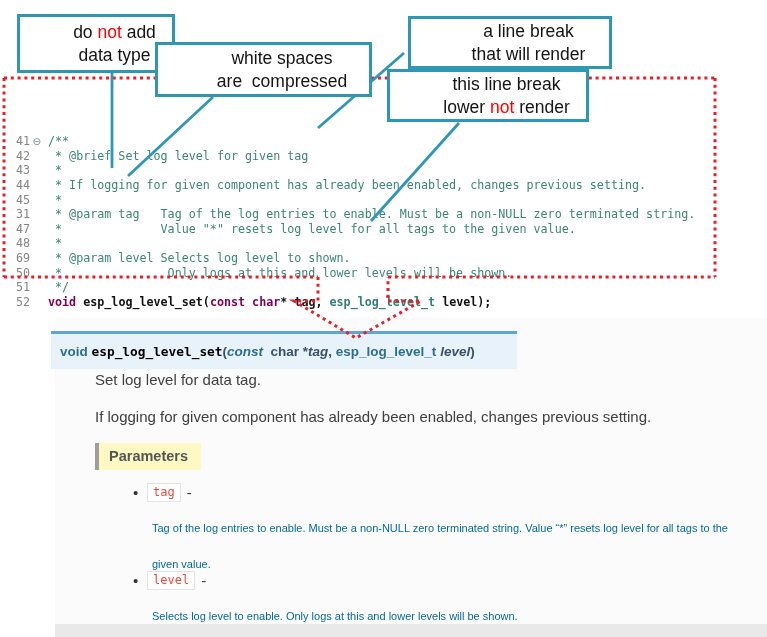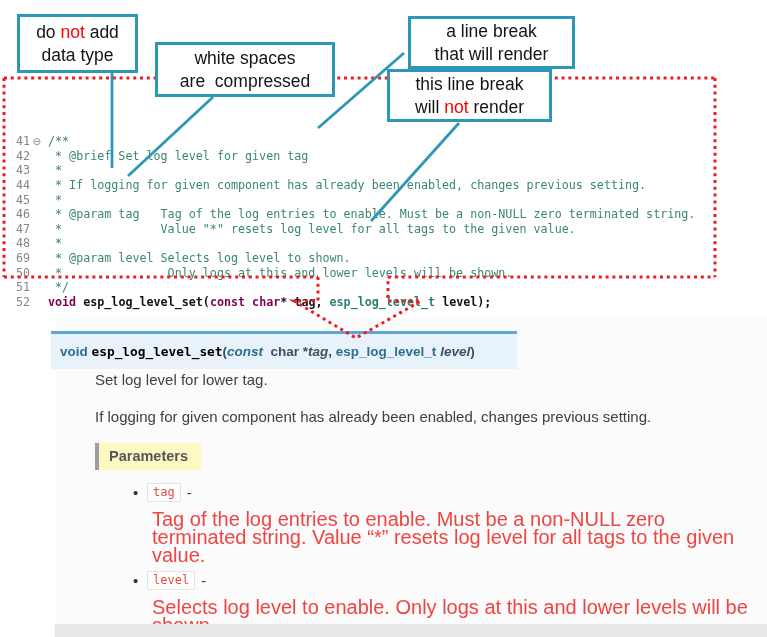--- a/index.html
+++ b/index.html
@@ -16,21 +16,21 @@
   .codetext{margin-left:4px;}
   .s-c{color:#3a8674;}
   .s-k{color:#7f0055;font-weight:bold;}
   .s-f{color:#111;font-weight:bold;}
   .s-p{color:#111;font-weight:bold;}
   .s-t{color:#2e8077;font-weight:bold;}
 
   
   .callout{position:absolute;background:#fff;border:3px solid #2e97b5;z-index:10;
            display:flex;flex-direction:column;align-items:center;justify-content:center;
-           text-align:center;font-size:17.5px;line-height:23px;color:#141414;}
+           text-align:center;font-size:17.5px;line-height:23px;color:#141414;padding-left:37px;}
   .callout div{white-space:pre;}
   .callout .red{color:#fe0000;}
 
   
   .overlay{position:absolute;left:0;top:0;z-index:5;pointer-events:none;}
 
   
   .doc-panel{position:absolute;left:55px;top:318px;width:712px;height:306px;background:#fbfbfb;z-index:0;}
   .sig-banner{position:absolute;left:51px;top:331px;width:466px;height:38px;box-sizing:border-box;
               background:#e7f2fa;border-top:3px solid #5fa6d4;display:flex;align-items:center;
@@ -46,38 +46,38 @@
   .doc-text{position:absolute;font-size:15px;color:#404040;z-index:1;}
   .params-header{position:absolute;left:95px;top:443px;background:#fef9c3;border-left:4px solid #9e9e9e;
                  padding:5px 13px 6px 10px;font-weight:bold;color:#555555;font-size:14.5px;z-index:1;}
   .param-list{position:absolute;left:133px;top:482px;width:616px;z-index:1;}
   .param-block{position:absolute;left:0;}
   .param-row{display:flex;align-items:center;height:21px;}
   .bullet{color:#333;font-size:15px;width:14px;}
   .chip{font-family:"DejaVu Sans Mono","Liberation Mono",monospace;font-size:12px;color:#e74c3c;
         background:#ffffff;border:1px solid #e1e4e5;padding:1px 5px 2px 5px;}
   .dash{margin-left:6px;color:#404040;font-size:15px;}
-  .param-desc{margin-left:19px;margin-top:7px;font-size:20px;color:#ef4444;line-height:18px;width:600px;}
+  .param-desc{margin-left:19px;margin-top:7px;font-size:11px;color:#0369a1;line-height:36px;width:600px;}
 
   .bottom-strip{position:absolute;left:55px;top:624px;width:712px;height:13px;background:#e9e9e9;z-index:1;}
 </style>
 </head>
 <body>
 
 <div class="stage">
 
   <div class="doc-panel"></div>
 
   <div class="editor" id="editor">
       <div class="code-line"><span class="lnum">41</span><span class="foldcol">⊖</span><span class="codetext"><span class="s-c">/**</span></span></div>
       <div class="code-line"><span class="lnum">42</span><span class="foldcol"></span><span class="codetext"><span class="s-c"> * @brief Set log level for given tag</span></span></div>
       <div class="code-line"><span class="lnum">43</span><span class="foldcol"></span><span class="codetext"><span class="s-c"> *</span></span></div>
       <div class="code-line"><span class="lnum">44</span><span class="foldcol"></span><span class="codetext"><span class="s-c"> * If logging for given component has already been enabled, changes previous setting.</span></span></div>
       <div class="code-line"><span class="lnum">45</span><span class="foldcol"></span><span class="codetext"><span class="s-c"> *</span></span></div>
-      <div class="code-line"><span class="lnum">46</span><span class="foldcol"></span><span class="codetext"><span class="s-c"> * @param tag   Tag of the log entries to enable. Must be a non-NULL zero terminated string.</span></span></div>
+      <div class="code-line"><span class="lnum">31</span><span class="foldcol"></span><span class="codetext"><span class="s-c"> * @param tag   Tag of the log entries to enable. Must be a non-NULL zero terminated string.</span></span></div>
       <div class="code-line"><span class="lnum">47</span><span class="foldcol"></span><span class="codetext"><span class="s-c"> *              Value "*" resets log level for all tags to the given value.</span></span></div>
       <div class="code-line"><span class="lnum">48</span><span class="foldcol"></span><span class="codetext"><span class="s-c"> *</span></span></div>
       <div class="code-line"><span class="lnum">69</span><span class="foldcol"></span><span class="codetext"><span class="s-c"> * @param level Selects log level to shown.</span></span></div>
       <div class="code-line"><span class="lnum">50</span><span class="foldcol"></span><span class="codetext"><span class="s-c"> *               Only logs at this and lower levels will be shown.</span></span></div>
       <div class="code-line"><span class="lnum">51</span><span class="foldcol"></span><span class="codetext"><span class="s-c"> */</span></span></div>
       <div class="code-line"><span class="lnum">52</span><span class="foldcol"></span><span class="codetext"><span class="s-k">void</span><span class="s-p"> </span><span class="s-f">esp_log_level_set</span><span class="s-p">(</span><span class="s-k">const</span><span class="s-p"> </span><span class="s-k">char</span><span class="s-p">* tag, </span><span class="s-t">esp_log_level_t</span><span class="s-p"> level);</span></span></div>
     </div>
 
   <svg class="overlay" width="767" height="637" viewBox="0 0 767 637">
     <g stroke="#ec1c24" stroke-width="3" fill="none" stroke-dasharray="3 3.8" stroke-linecap="butt">
@@ -99,28 +99,28 @@
   <div class="callout" id="box2" style="left:155px;top:42px;width:174px;height:49px">
       <div><span>white spaces</span></div>
       <div><span>are  compressed</span></div>
     </div>
   <div class="callout" id="box3" style="left:408px;top:16px;width:161px;height:47px">
       <div><span>a line break</span></div>
       <div><span>that will render</span></div>
     </div>
   <div class="callout" id="box4" style="left:387px;top:69px;width:159px;height:47px">
       <div><span>this line break</span></div>
-      <div><span>will </span><span class="red">not</span><span> render</span></div>
+      <div><span>lower </span><span class="red">not</span><span> render</span></div>
     </div>
 
   <div class="sig-banner">
     <span class="sig" id="sig"><span class="sg-kw">void </span><span class="sg-name">esp_log_level_set</span><span class="sg-pl">(</span><span class="sg-kwi">const</span><span class="sg-pl">  char *</span><span class="sg-pi">tag</span><span class="sg-pl">, </span><span class="sg-link">esp_log_level_t</span><span class="sg-pl"> </span><span class="sg-pi">level</span><span class="sg-pl">)</span></span>
   </div>
 
-  <div class="doc-text" style="left:95px;top:371px">Set log level for lower tag.</div>
+  <div class="doc-text" style="left:95px;top:371px">Set log level for data tag.</div>
   <div class="doc-text" style="left:95px;top:408px">If logging for given component has already been enabled, changes previous setting.</div>
   <div class="params-header">Parameters</div>
   <div class="param-list" id="param-list">
       <div class="param-block" style="top: 0px;">
         <div class="param-row">
           <span class="bullet">•</span>
           <span class="chip">tag</span>
           <span class="dash">-</span>
         </div>
         <div class="param-desc">Tag of the log entries to enable. Must be a non-NULL zero terminated string. Value “*” resets log level for all tags to the given value.</div>

